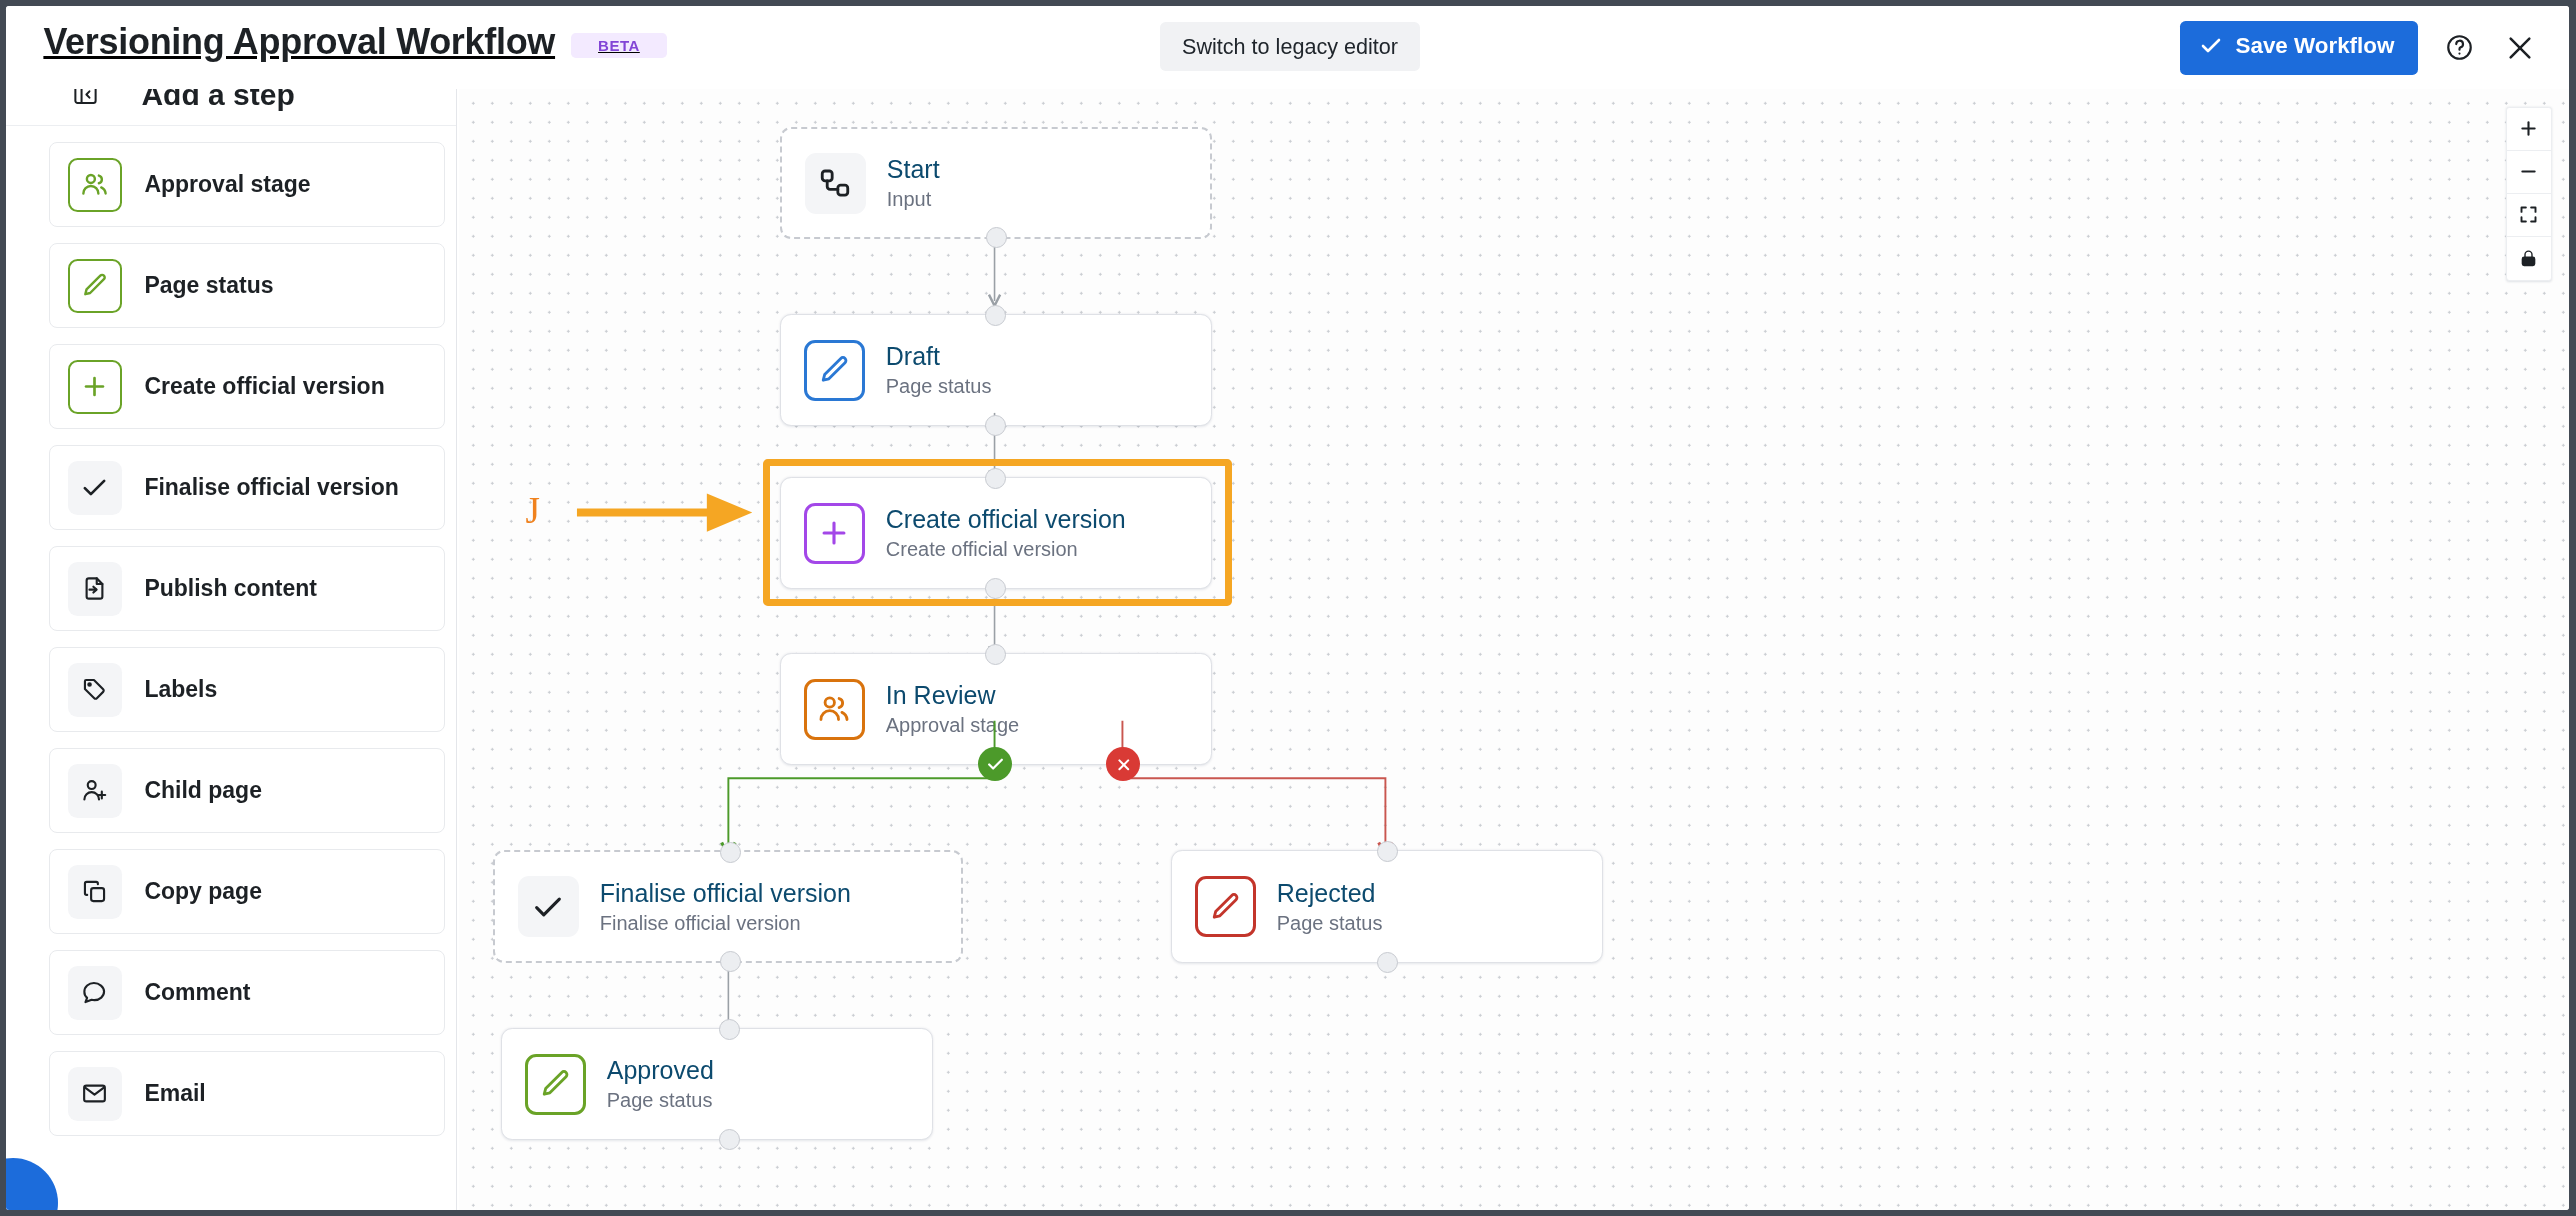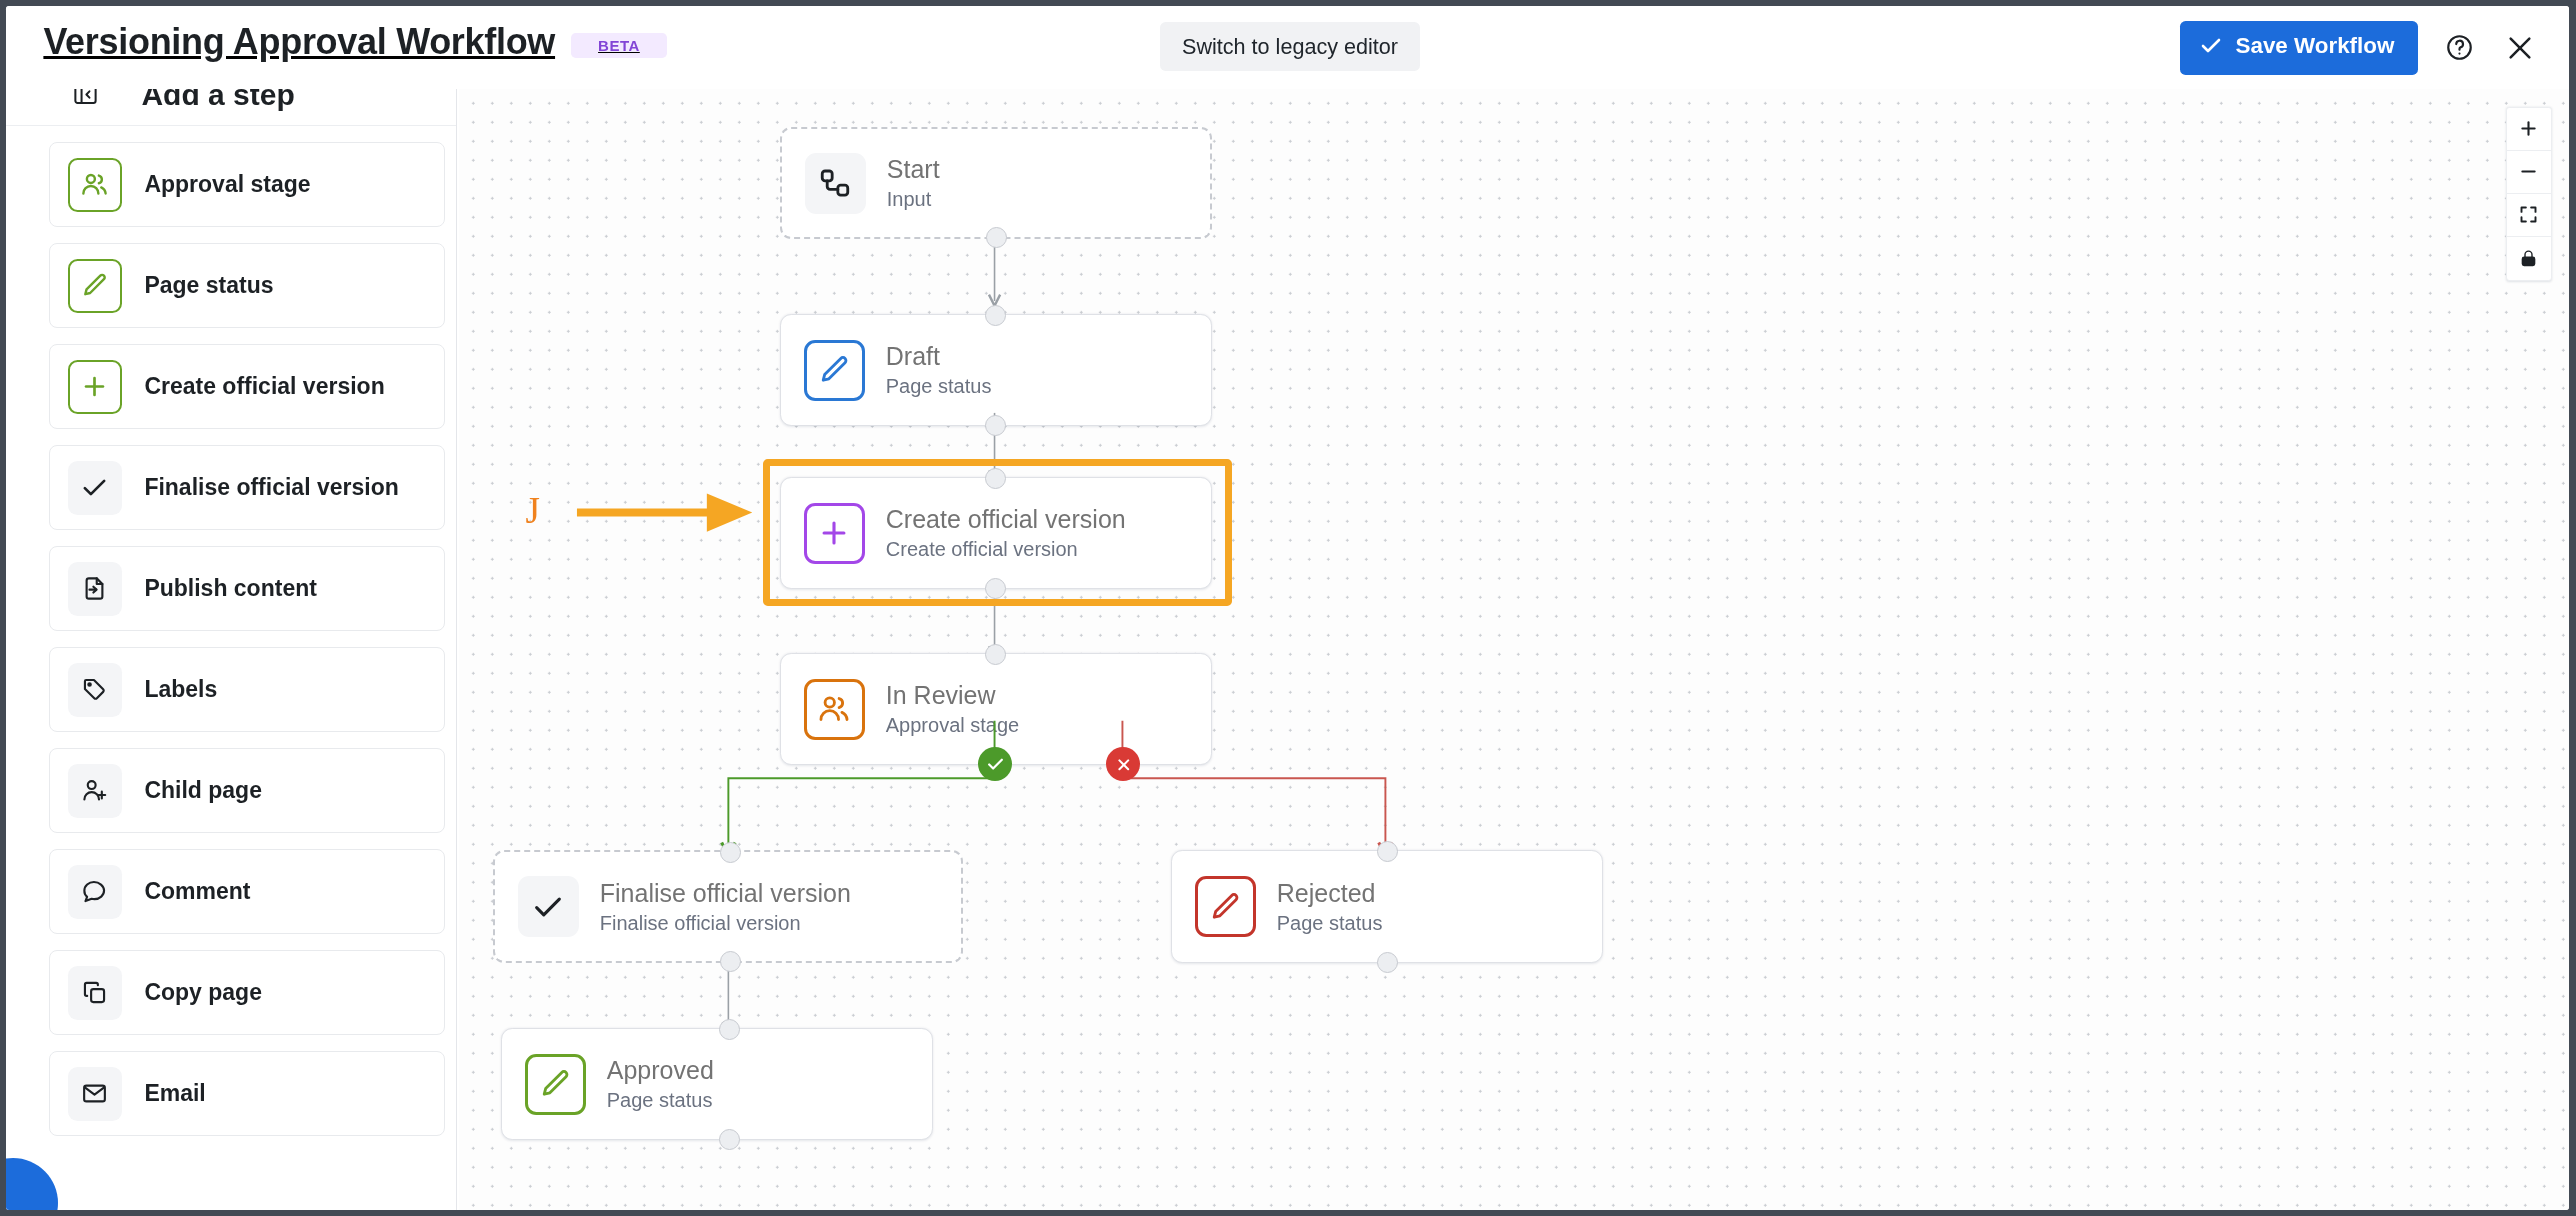--- a/index.html
+++ b/index.html
@@ -127,21 +127,21 @@
     width:61px; height:61px; border-radius:11.2px;
     display:flex; align-items:center; justify-content:center; flex:none;
   }
   .node-ic.gray   { background:#f4f5f7; color:#1d2125; border:none; }
   .node-ic.blue   { border:3.2px solid #2a78d4; color:#2a78d4; background:#fff; }
   .node-ic.purple { border:3.2px solid #a347e8; color:#a347e8; background:#fff; }
   .node-ic.orange { border:3.2px solid #d9730d; color:#d9730d; background:#fff; }
   .node-ic.red    { border:3.2px solid #c3352b; color:#c3352b; background:#fff; }
   .node-ic.greenb { border:3.2px solid #6aa327; color:#6aa327; background:#fff; }
   .node-txt { display:flex; flex-direction:column; gap:4px; }
-  .node-title { font-size:25px; color:#737373; white-space:nowrap; }
+  .node-title { font-size:25px; color:#0c4a6e; white-space:nowrap; }
   .node-sub   { font-size:20px; color:#6b7280; white-space:nowrap; }
 
   .handle {
     position:absolute; width:21px; height:21px;
     border-radius:50%; background:#eceef1;
     border:1.6px solid #c7cad0; z-index:6;
   }
   .badge-dot {
     position:absolute; width:34px; height:34px; border-radius:50%;
     display:flex; align-items:center; justify-content:center;
@@ -291,33 +291,33 @@
               <path d="M3 20a6.5 6.5 0 0 1 13 0"></path>
               <line x1="18.5" y1="13" x2="18.5" y2="19"></line>
               <line x1="15.5" y1="16" x2="21.5" y2="16"></line>
             </svg>
           </span>
           <span class="step-label">Child page</span>
         </div>
         <div class="step">
           <span class="step-ic plain">
             <svg width="27" height="27" viewBox="0 0 24 24" fill="none" stroke="currentColor" stroke-width="1.9" stroke-linecap="round" stroke-linejoin="round">
-              <path d="M20.5 11.2c0 4.2-3.8 7.6-8.5 7.6a9.8 9.8 0 0 1-2.5-.3L4 20.5l1.4-3.7a7.2 7.2 0 0 1-2.4-5.6C3 7 6.8 3.6 11.5 3.6S20.5 7 20.5 11.2z"></path>
-            </svg>
-          </span>
-          <span class="step-label">Comment</span>
-        </div>
-        <div class="step">
-          <span class="step-ic plain">
-            <svg width="27" height="27" viewBox="0 0 24 24" fill="none" stroke="currentColor" stroke-width="1.9" stroke-linecap="round" stroke-linejoin="round">
               <rect x="9" y="9" width="11.5" height="11.5" rx="2"></rect>
               <path d="M5.5 15H5a1.5 1.5 0 0 1-1.5-1.5V5A1.5 1.5 0 0 1 5 3.5h8.5A1.5 1.5 0 0 1 15 5v.5"></path>
             </svg>
           </span>
           <span class="step-label">Copy page</span>
+        </div>
+        <div class="step">
+          <span class="step-ic plain">
+            <svg width="27" height="27" viewBox="0 0 24 24" fill="none" stroke="currentColor" stroke-width="1.9" stroke-linecap="round" stroke-linejoin="round">
+              <path d="M20.5 11.2c0 4.2-3.8 7.6-8.5 7.6a9.8 9.8 0 0 1-2.5-.3L4 20.5l1.4-3.7a7.2 7.2 0 0 1-2.4-5.6C3 7 6.8 3.6 11.5 3.6S20.5 7 20.5 11.2z"></path>
+            </svg>
+          </span>
+          <span class="step-label">Comment</span>
         </div>
         <div class="step">
           <span class="step-ic plain">
             <svg width="27" height="27" viewBox="0 0 24 24" fill="none" stroke="currentColor" stroke-width="1.9" stroke-linecap="round" stroke-linejoin="round">
               <rect x="2.8" y="5" width="18.4" height="14" rx="2"></rect>
               <polyline points="3.4 6.6 12 13 20.6 6.6"></polyline>
             </svg>
           </span>
           <span class="step-label">Email</span>
         </div>

